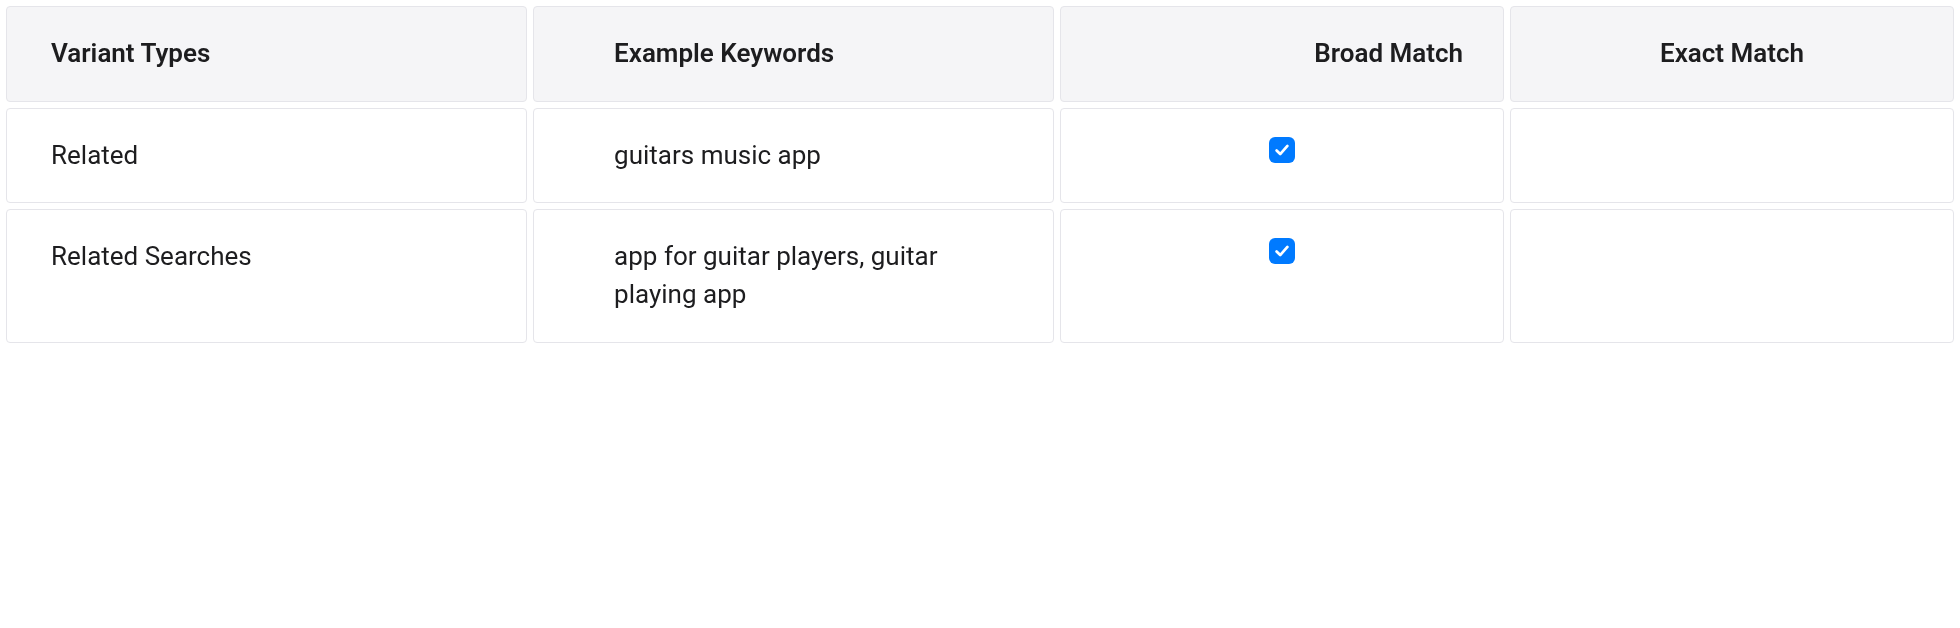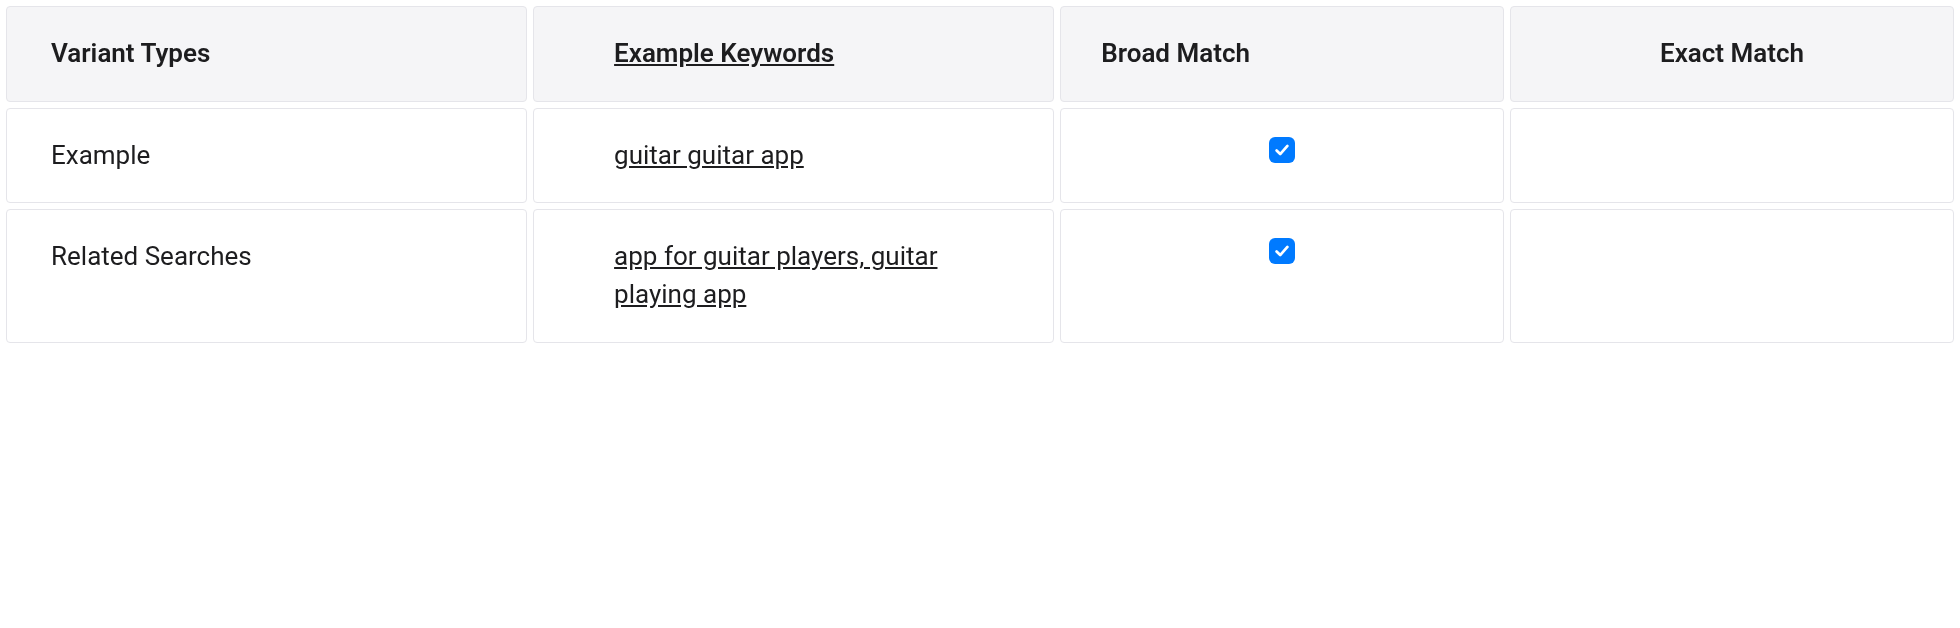--- a/index.html
+++ b/index.html
@@ -37,25 +37,24 @@
     .header .cell {
       background: #f5f5f7;
       font-weight: 600;
     }
     .col-variant {
       width: 27%;
       padding-left: 44px;
     }
     .col-example {
       width: 27%;
-      text-decoration: underline;
     }
     .col-broad {
       width: 23%;
-      text-align: left;
+      text-align: right;
       padding-left: 40px;
     }
     .col-exact {
       width: 23%;
       text-align: center;
       padding-left: 40px;
       margin-left: 8px;
     }
     .header .col-broad,
     .header .col-exact {
@@ -97,22 +96,22 @@
     <div class="cell col-variant">Variant Types</div>
     <div class="cell col-example">Example Keywords</div>
     <div class="cell col-broad">Broad Match</div>
     <div class="cell col-exact">Exact Match</div>
   </div>
 
 
 
 
   <div class="row">
-    <div class="cell col-variant">Example</div>
-    <div class="cell col-example">guitar guitar app</div>
+    <div class="cell col-variant">Related</div>
+    <div class="cell col-example">guitars music app</div>
     <div class="cell col-broad">
       <div class="check-wrap">
           <span class="checkbox">
             <svg viewBox="0 0 20 20">
               <path d="M4 10.5 L8 14.5 L16 5.5"></path>
             </svg>
           </span>
         </div>
     </div>
     <div class="cell col-exact"></div>

